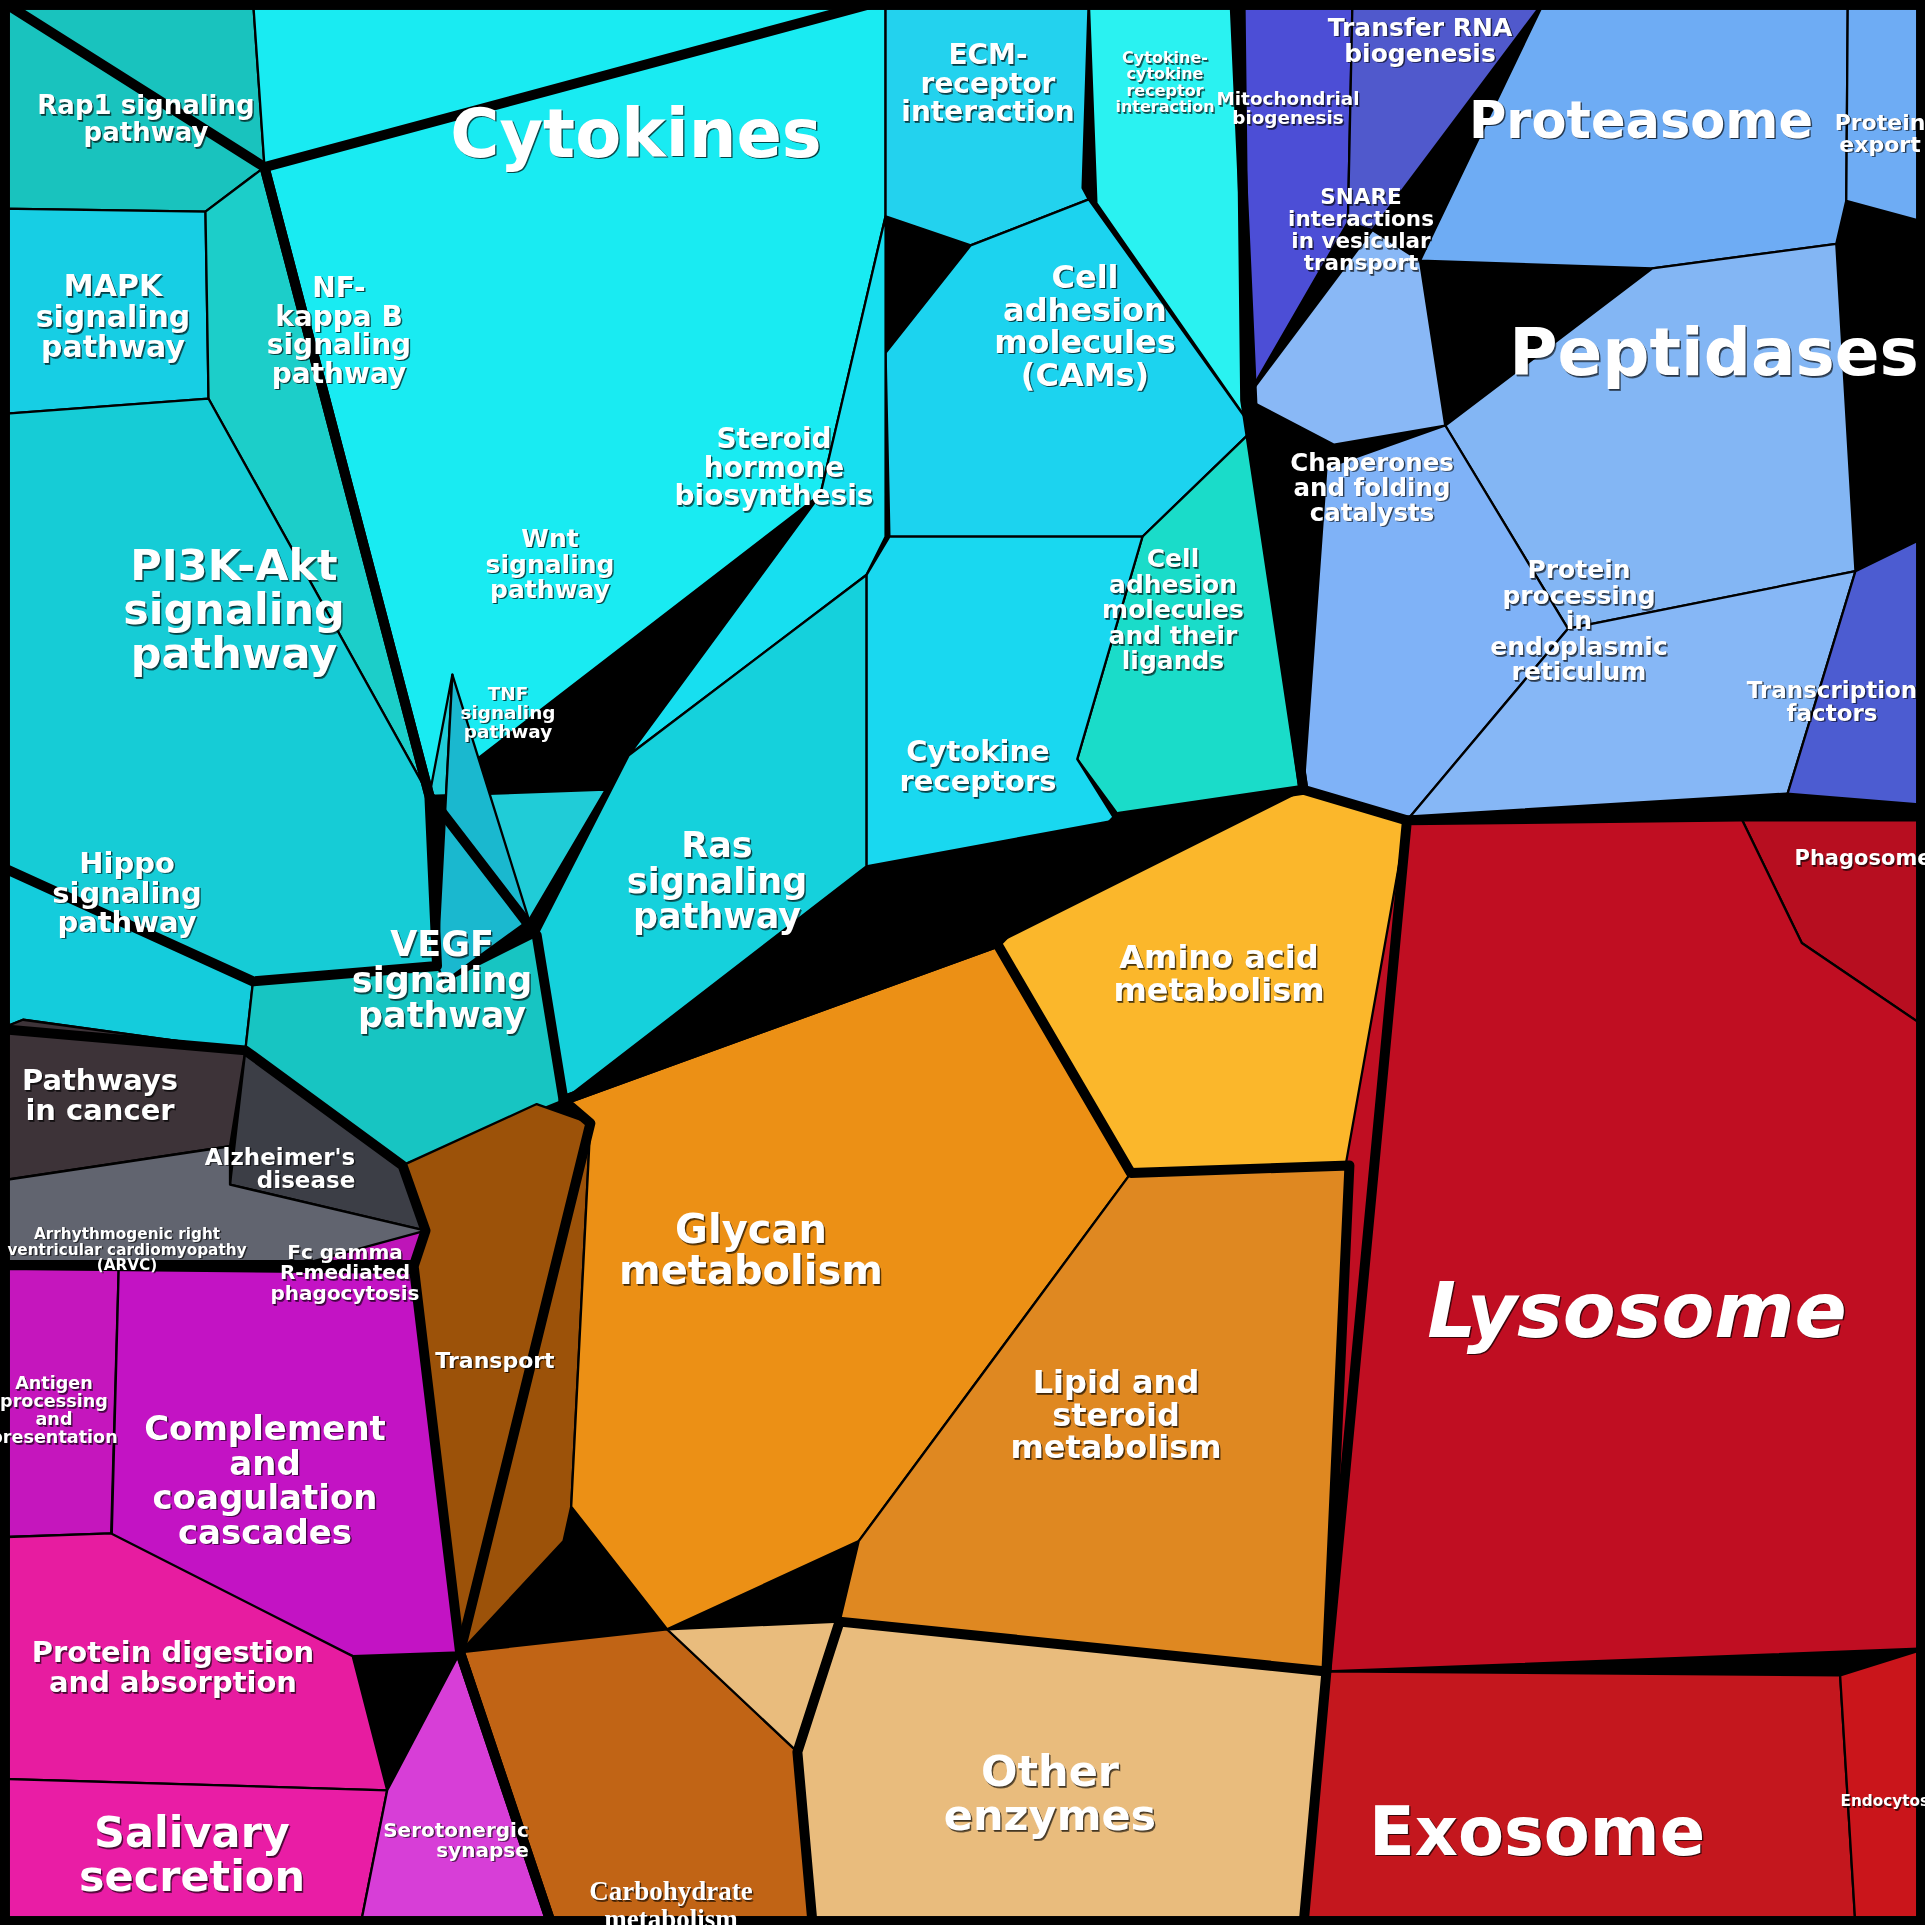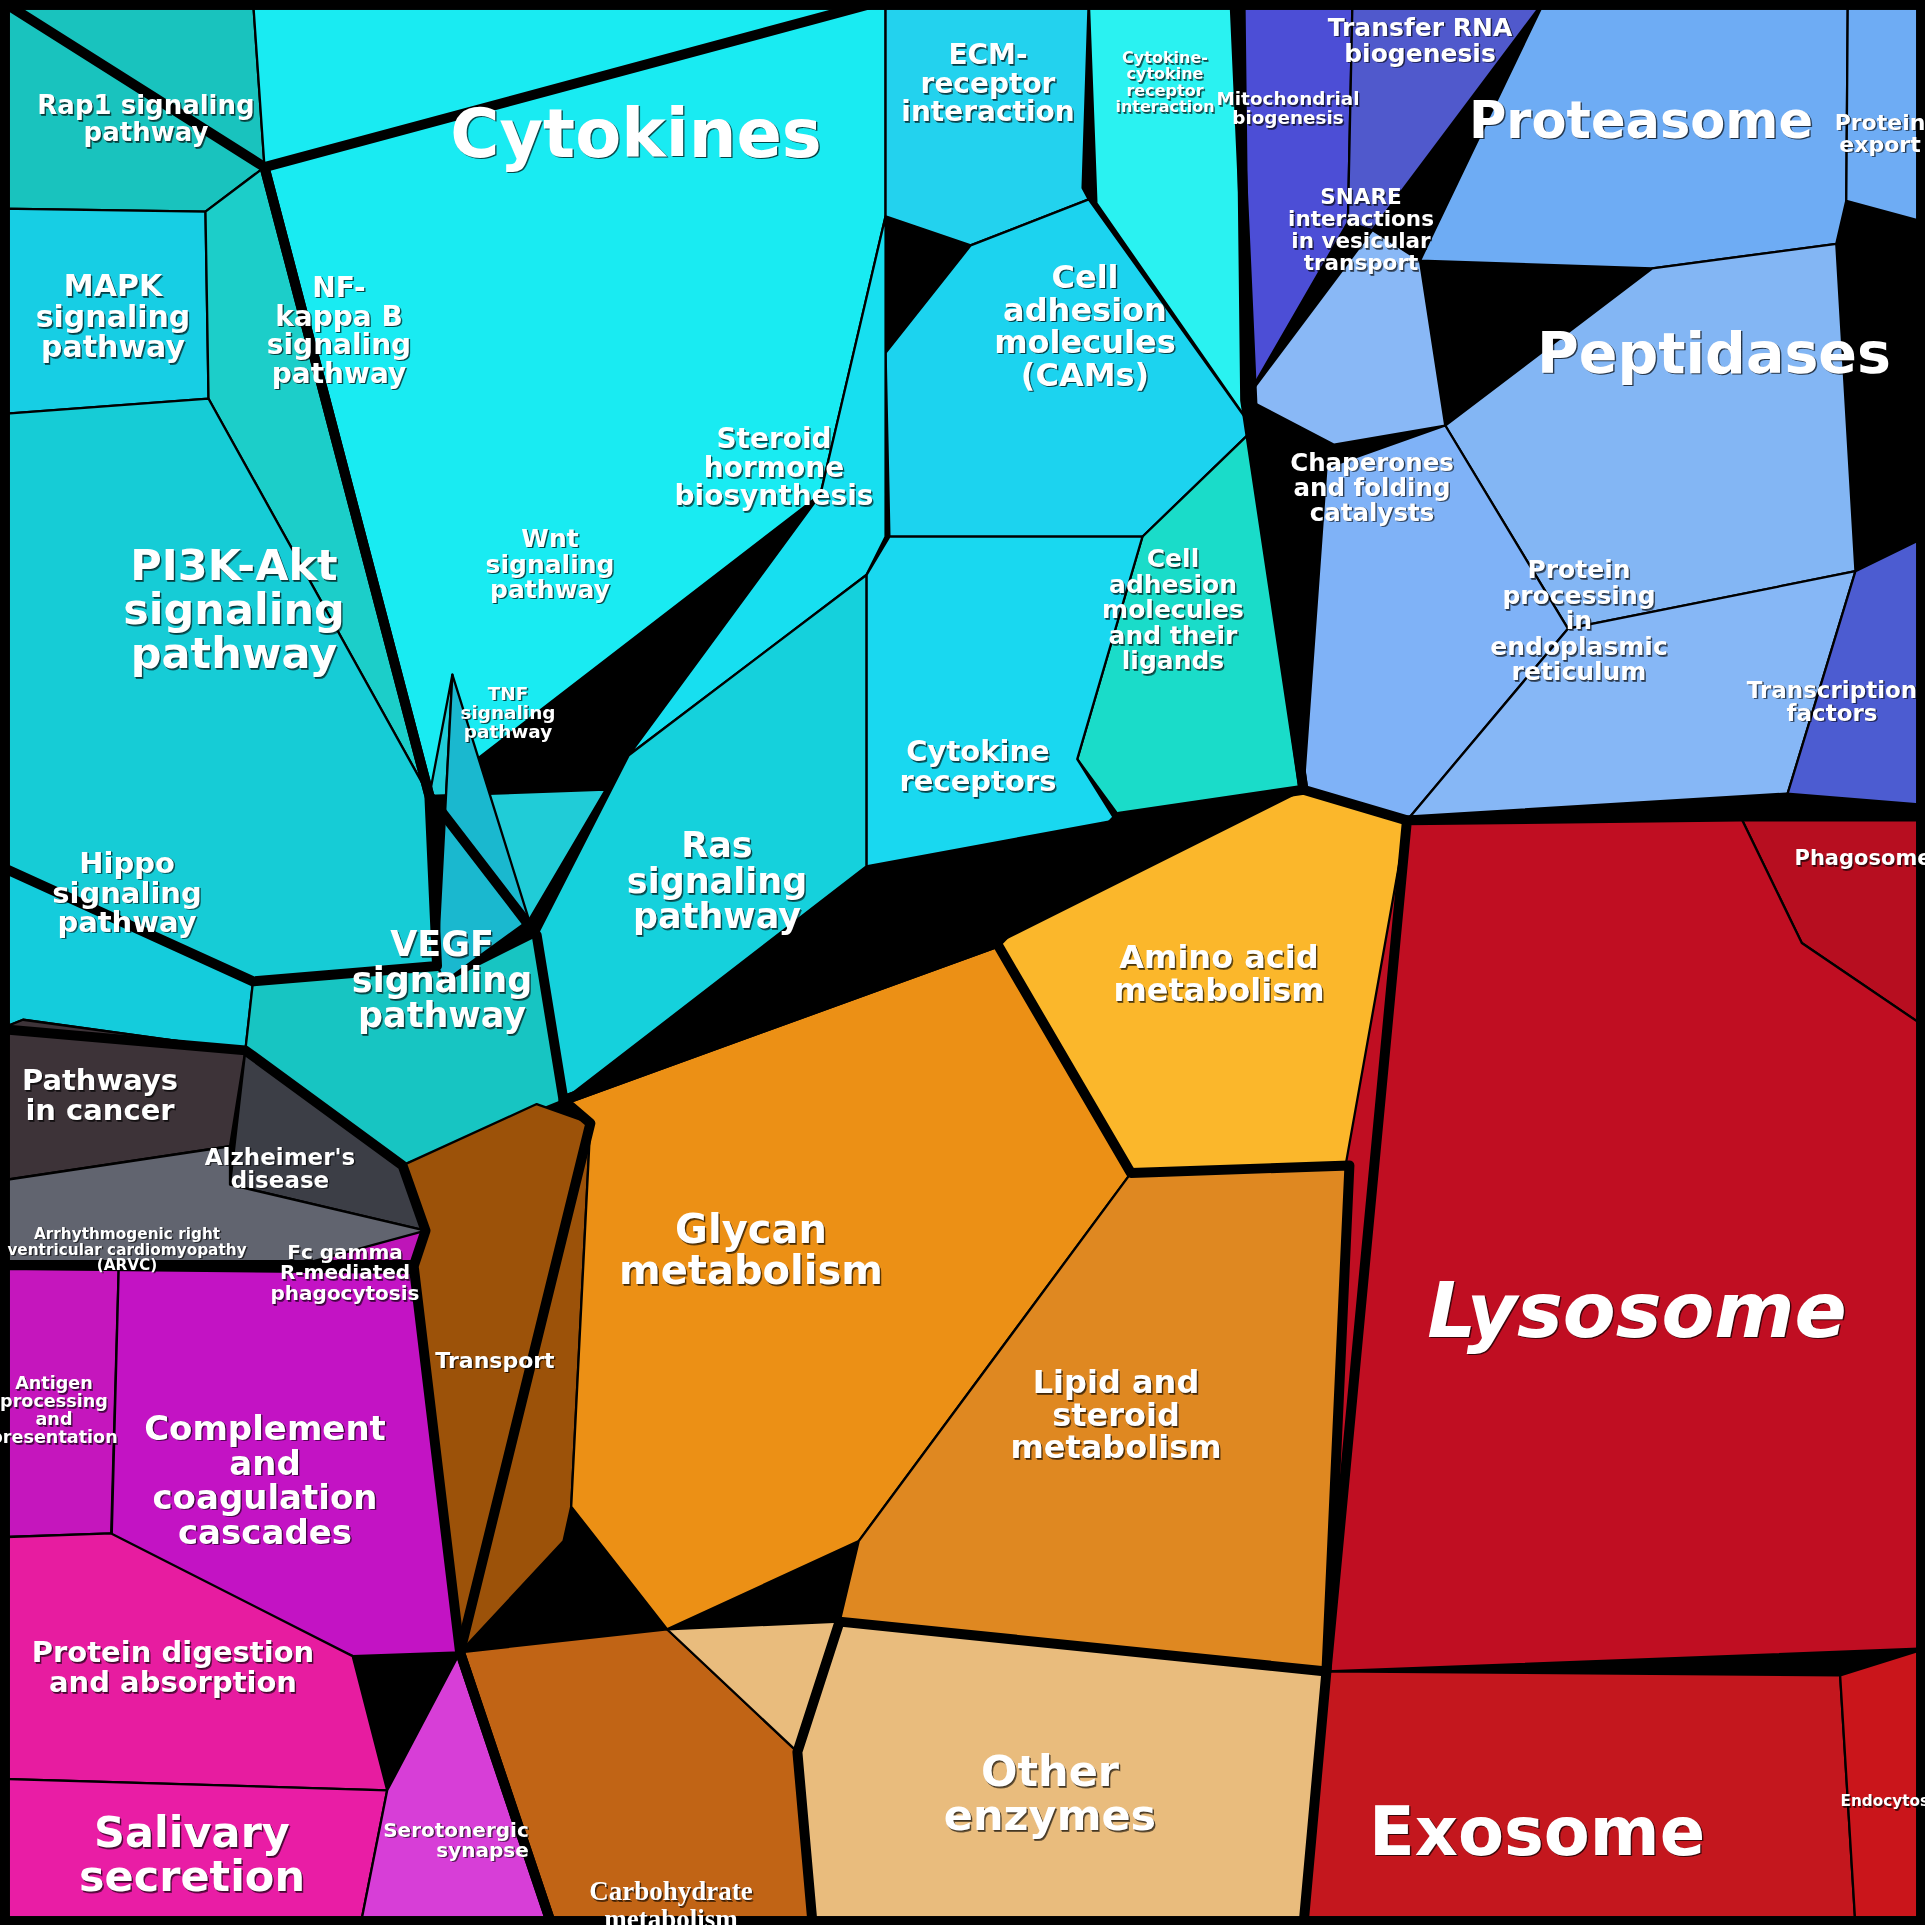--- a/index.html
+++ b/index.html
@@ -101,21 +101,21 @@
 interactions
 in vesicular
 transport</div>
       <div class="lbl" style="left: 113px; top: 317px; font-size: 30px;">MAPK
 signaling
 pathway</div>
       <div class="lbl" style="left: 339px; top: 331px; font-size: 28px;">NF-
 kappa B
 signaling
 pathway</div>
-      <div class="lbl" style="left: 1714px; top: 353px; font-size: 57px;">Peptidases</div>
+      <div class="lbl" style="left: 1714px; top: 353px; font-size: 66px;">Peptidases</div>
       <div class="lbl" style="left: 1085px; top: 326px; font-size: 32px;">Cell
 adhesion
 molecules
 (CAMs)</div>
       <div class="lbl" style="left: 774px; top: 468px; font-size: 28px;">Steroid
 hormone
 biosynthesis</div>
       <div class="lbl" style="left: 550px; top: 564px; font-size: 25px;">Wnt
 signaling
 pathway</div>
@@ -150,21 +150,21 @@
 pathway</div>
       <div class="lbl" style="left: 426px; top: 981px; font-size: 35px; margin-left: 16px;">VEGF
 signaling
 pathway</div>
       <div class="lbl" style="left: 1863px; top: 859px; font-size: 21px;">Phagosome</div>
       <div class="lbl" style="left: 1219px; top: 974px; font-size: 32px;">Amino acid
 metabolism</div>
       <div class="lbl" style="left: 1637px; top: 1311px; font-size: 77px; font-style: italic;">Lysosome</div>
       <div class="lbl" style="left: 100px; top: 1096px; font-size: 29px;">Pathways
 in cancer</div>
-      <div class="lbl" style="left: 280px; top: 1169px; font-size: 23px;">Alzheimer's
+      <div class="lbl" style="left: 280px; top: 1169px; font-size: 23px; text-align: right;">Alzheimer's
 disease</div>
       <div class="lbl" style="left: 127px; top: 1250px; font-size: 15.3px;">Arrhythmogenic right
 ventricular cardiomyopathy
 (ARVC)</div>
       <div class="lbl" style="left: 495px; top: 1361px; font-size: 22px;">Transport</div>
       <div class="lbl" style="left: 751px; top: 1250px; font-size: 40px;">Glycan
 metabolism</div>
       <div class="lbl" style="left: 345px; top: 1273px; font-size: 20px;">Fc gamma
 R-mediated
 phagocytosis</div>

